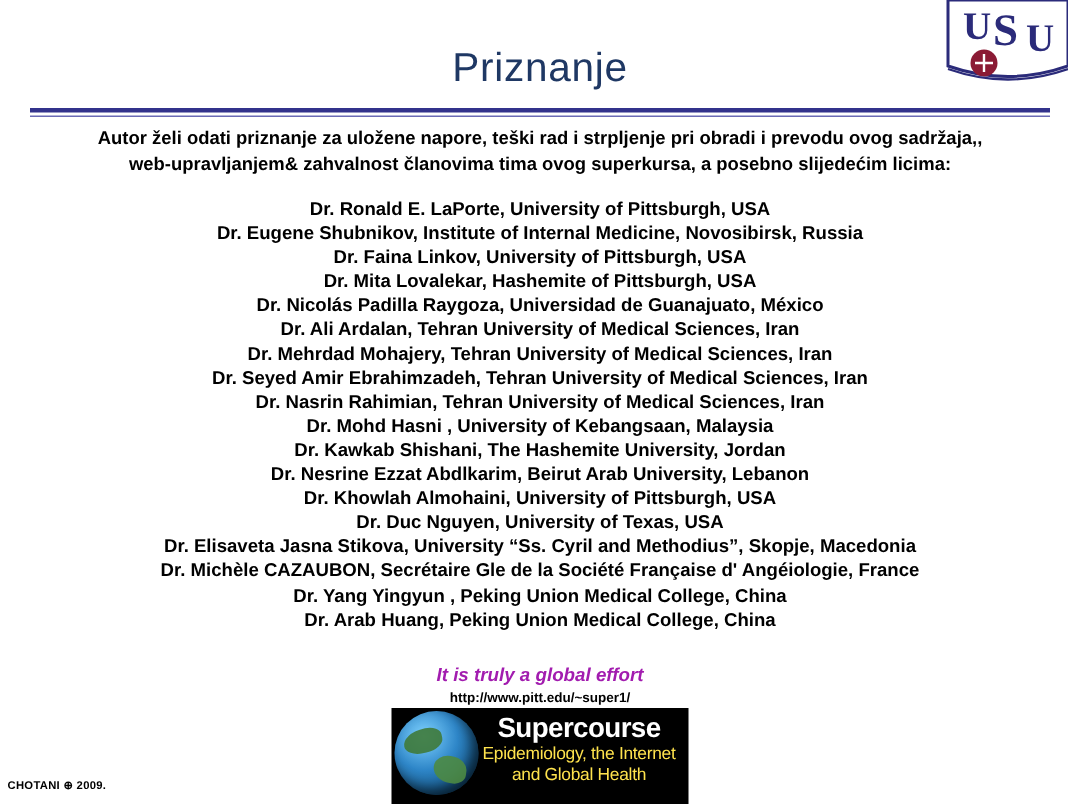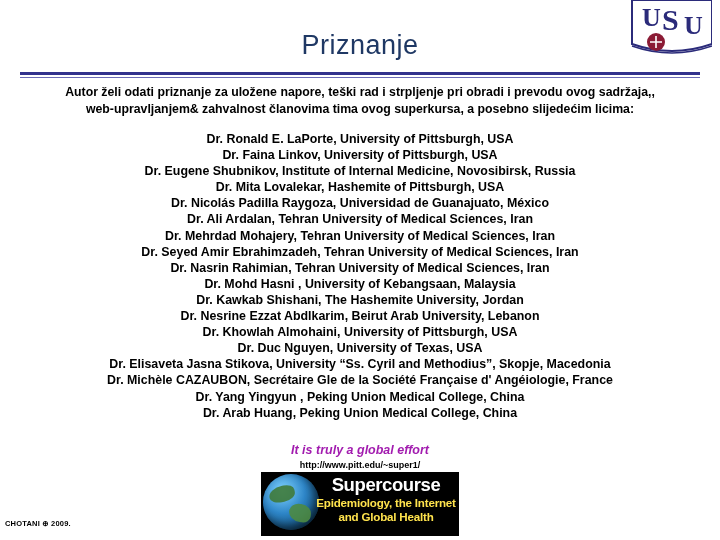--- a/index.html
+++ b/index.html
@@ -169,21 +169,21 @@
   .banner-title {
     font-size: 18.5px;
     font-weight: bold;
     color: #ffffff;
     letter-spacing: -0.4px;
     line-height: 22px;
     text-shadow: 1px 1px 1px #000;
   }
   .banner-sub {
     font-size: 11.6px;
-    font-weight: bold;
+    font-weight: normal;
     color: #ffe34d;
     line-height: 13.5px;
     letter-spacing: -0.2px;
   }
 
   
   .credit {
     position: absolute;
     left: 5px;
     bottom: 12px;
@@ -219,22 +219,22 @@
     <div class="bar-thin"></div>
   </div>
 
   <div class="intro">
     <div>Autor želi odati priznanje za uložene napore, teški rad i strpljenje  pri obradi i prevodu ovog sadržaja,,</div>
     <div>web-upravljanjem&amp; zahvalnost članovima tima ovog superkursa, a posebno slijedećim licima:</div>
   </div>
 
   <div class="names">
     <div>Dr. Ronald E. LaPorte, University of Pittsburgh, USA</div>
+    <div>Dr. Eugene Shubnikov, Institute of Internal Medicine, Novosibirsk, Russia</div>
     <div>Dr. Faina Linkov, University of Pittsburgh, USA</div>
-    <div>Dr. Eugene Shubnikov, Institute of Internal Medicine, Novosibirsk, Russia</div>
     <div>Dr. Mita Lovalekar, Hashemite of Pittsburgh, USA</div>
     <div>Dr. Nicolás Padilla Raygoza, Universidad de Guanajuato, México</div>
     <div>Dr. Ali Ardalan, Tehran University of Medical Sciences, Iran</div>
     <div>Dr. Mehrdad Mohajery, Tehran University of Medical Sciences, Iran</div>
     <div>Dr. Seyed Amir Ebrahimzadeh, Tehran University of Medical Sciences, Iran</div>
     <div>Dr. Nasrin Rahimian, Tehran University of Medical Sciences, Iran</div>
     <div>Dr. Mohd Hasni , University of Kebangsaan, Malaysia</div>
     <div>Dr. Kawkab Shishani, The Hashemite University, Jordan</div>
     <div>Dr. Nesrine Ezzat Abdlkarim, Beirut Arab University, Lebanon</div>
     <div>Dr. Khowlah Almohaini, University of Pittsburgh, USA</div>

